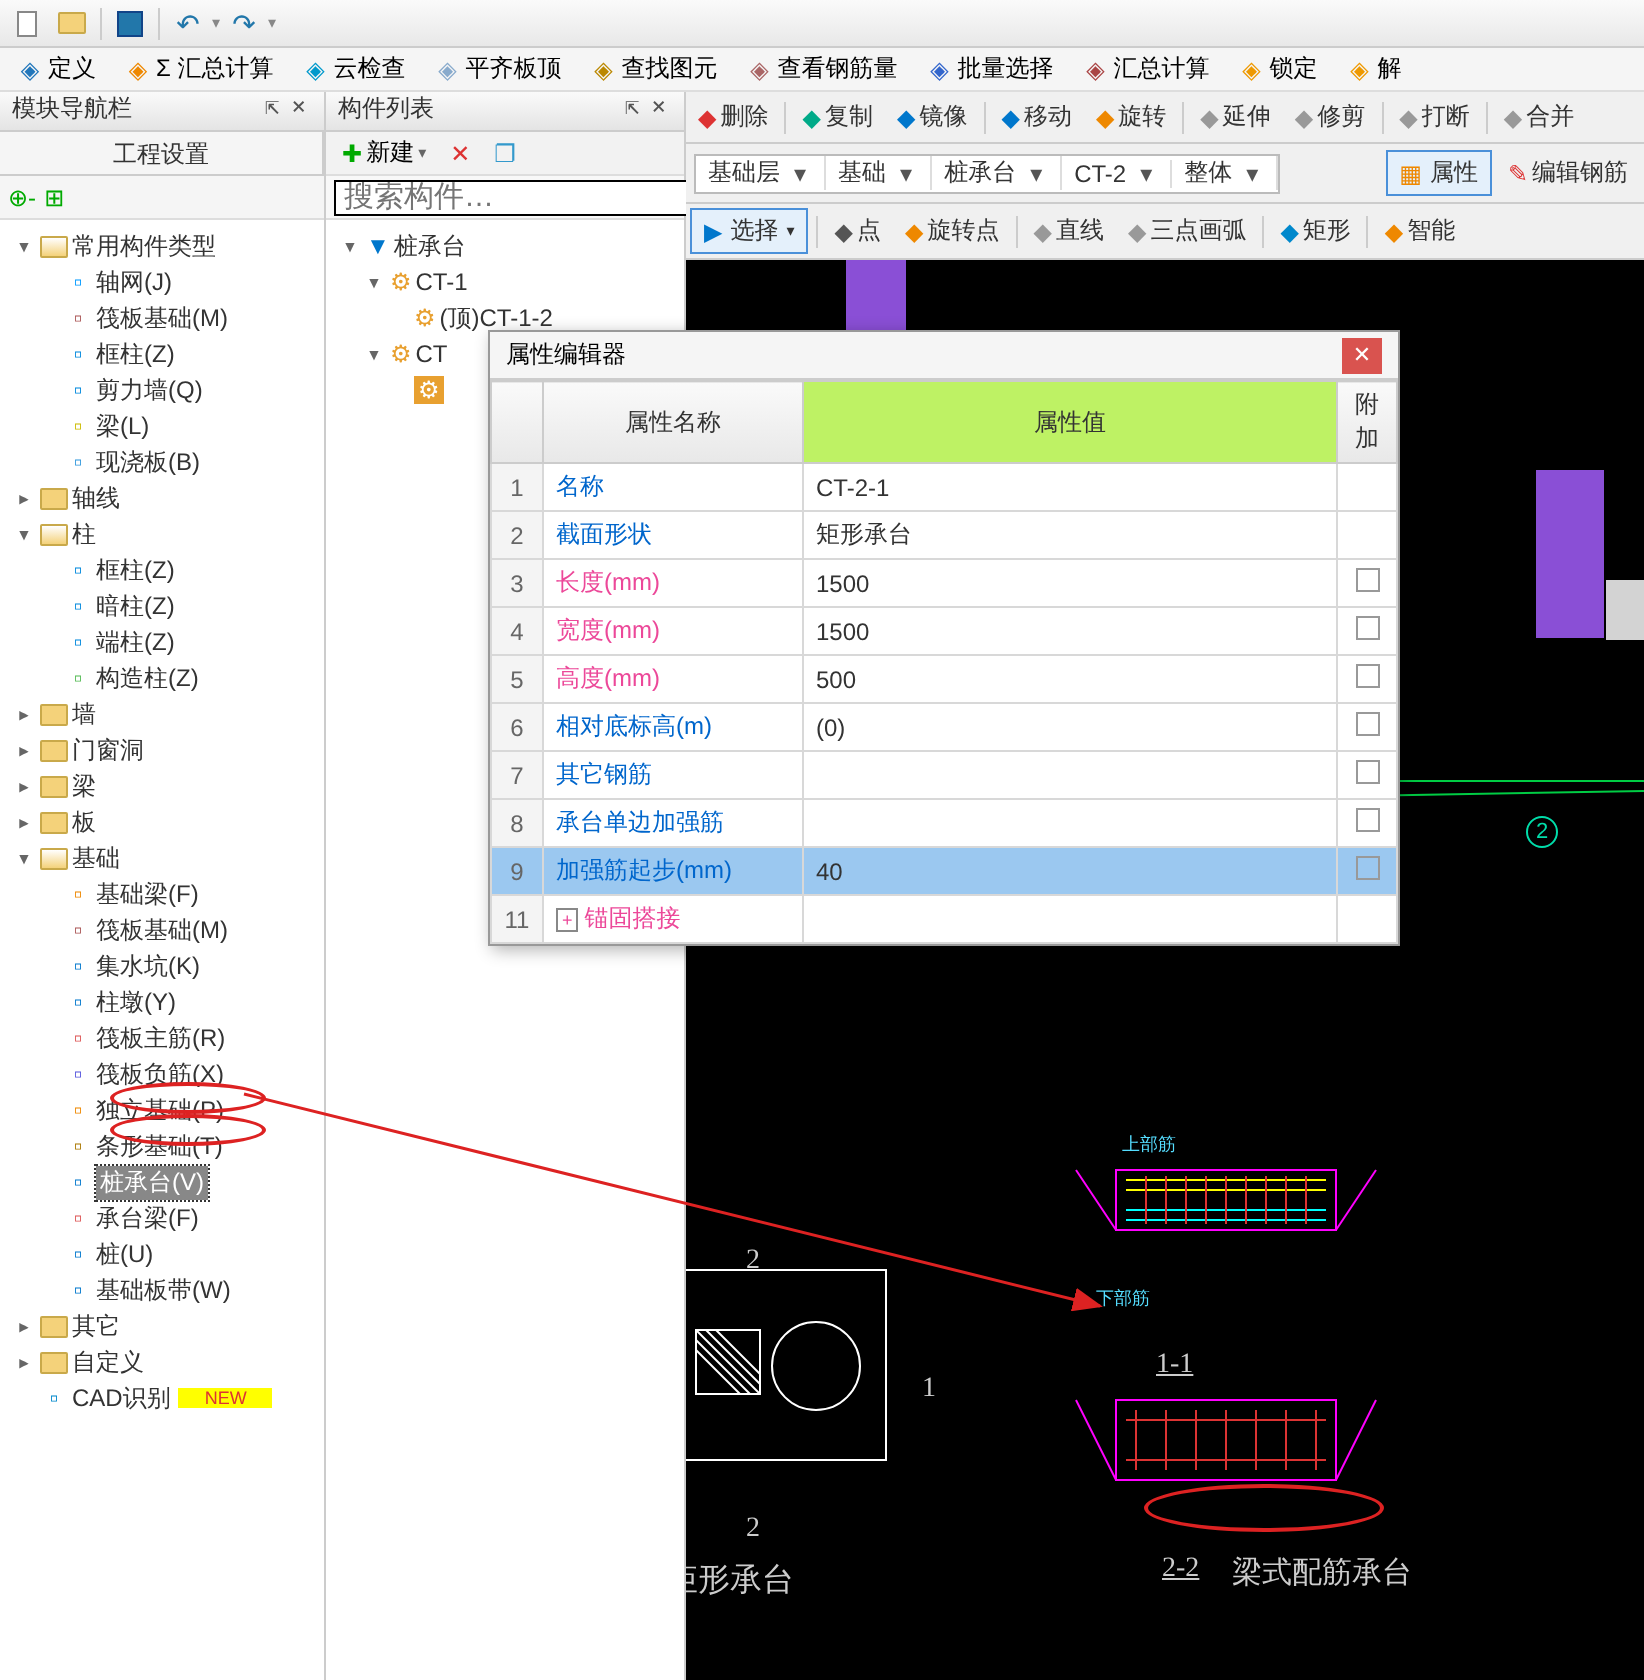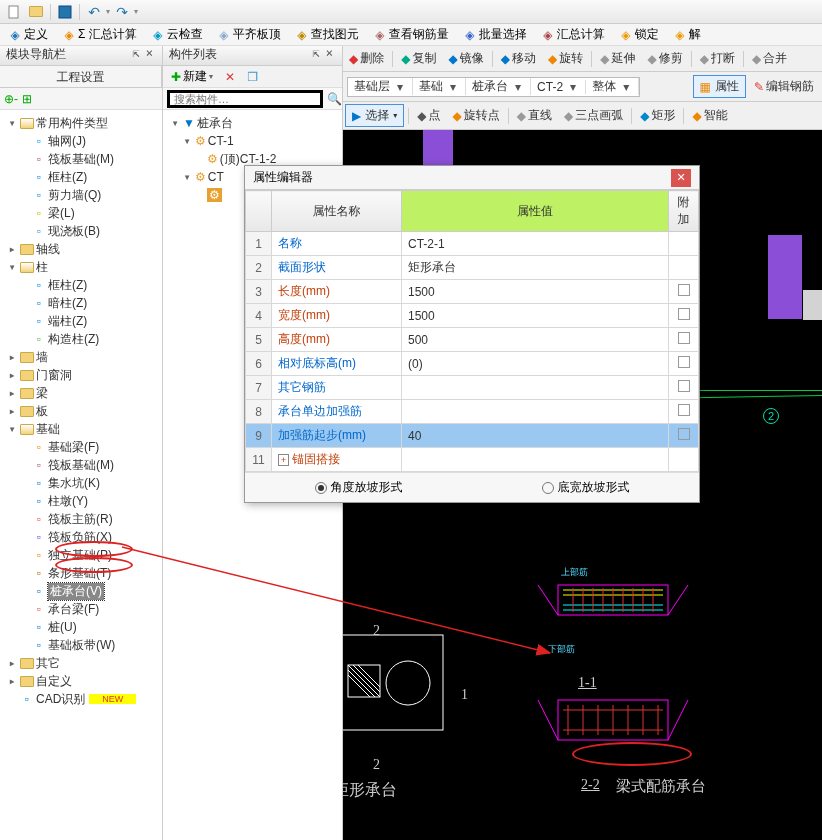--- a/index.html
+++ b/index.html
@@ -24,40 +24,40 @@
 .tree{flex:1;overflow:auto;background:#fff;padding:4px 2px}
 .tn{display:flex;align-items:center;height:18px;gap:2px;padding-left:4px;cursor:default}
 .tn .tg{width:12px;text-align:center;color:#666;font-family:monospace}
 .tn .ico{width:14px;height:14px;display:flex;align-items:center;justify-content:center}
 .tn .lbl{color:#333;white-space:nowrap}
 .tn.sel .lbl{background:#888;color:#fff;padding:0 2px;outline:1px dotted #333}
 .ind1{padding-left:16px}.ind2{padding-left:28px}
 .mid-row{height:22px;border-bottom:1px solid #ddd;display:flex;align-items:center;padding:0 4px;gap:4px;background:#f2f2f2}
 .mid-row .btn{padding:1px 4px;display:flex;align-items:center;gap:2px;cursor:default}
 .search{height:22px;display:flex;align-items:center;padding:2px 4px;background:#f8f8f8;border-bottom:1px solid #ddd}
-.search input{flex:1;height:18px;border:3px solid #000000;padding:0 4px;font-size:11px}
+.search input{flex:1;height:18px;border:1px solid #000000;padding:0 4px;font-size:15px}
 .rt-toolbar{background:#f0f0f0;border-bottom:1px solid #ccc;padding:2px;display:flex;flex-wrap:wrap;gap:4px;align-items:center;color:#333}
 .rt-btn{padding:2px 4px;display:flex;align-items:center;gap:2px;cursor:default}
 .rt-sep{width:1px;height:16px;background:#ccc}
 .rt-combo{display:flex;align-items:center;gap:0;border:1px solid #bbb;background:#fff;height:20px}
 .rt-combo .cb{padding:0 6px;border-right:1px solid #ddd;display:flex;align-items:center;gap:4px}
 .rt-combo .ar{padding:0 3px;color:#555}
 .rt-selbtn{border:1px solid #4a90d9;background:#e4f0fb;padding:2px 6px;display:flex;align-items:center;gap:4px}
 .canvas{flex:1;position:relative;background:#000;overflow:hidden}
 .propdlg{position:absolute;left:244px;top:165px;width:456px;background:#fff;border:1px solid #999;box-shadow:2px 2px 8px rgba(0,0,0,.3);z-index:50}
 .propdlg .hd{height:24px;background:#f5f5f5;display:flex;align-items:center;padding:0 8px;border-bottom:1px solid #ccc}
 .propdlg .hd .cls{width:20px;height:18px;background:#d9534f;color:#fff;display:flex;align-items:center;justify-content:center;font-size:11px;cursor:default}
 .propdlg table{width:100%;border-collapse:collapse}
 .propdlg th{background:linear-gradient(#fafafa,#e8e8e8);border:1px solid #ccc;padding:3px;font-weight:normal;color:#333}
 .propdlg th.hval{background:#bef264}
 .propdlg td{border:1px solid #d8d8d8;padding:3px 6px;color:#333;height:19px}
 .propdlg td.rn{background:#f4f4f4;text-align:center;width:26px;color:#666}
 .propdlg td.pn{width:130px}
 .propdlg tr.blue td.pn{color:#0066cc}
-.propdlg tr.grey td.pn{color:#c2410c}
+.propdlg tr.grey td.pn{color:#ec4899}
 .propdlg tr.sel td{background:#9bc8f0}
 .propdlg td.ck{width:30px;text-align:center}
 .ckbox{display:inline-block;width:12px;height:12px;border:1px solid #999}
 .propdlg .ft{height:30px;display:flex;align-items:center;justify-content:space-around;border-top:1px solid #ddd;background:#f7f7f7}
 .radio{display:flex;align-items:center;gap:4px}
 .radio .r{width:12px;height:12px;border:1px solid #777;border-radius:50%;display:flex;align-items:center;justify-content:center}
 .radio .r .d{width:6px;height:6px;background:#333;border-radius:50%}
 .folder-ico{width:14px;height:11px;background:#f4d27a;border:1px solid #c9a94a;border-radius:1px}
 .folder-open{background:linear-gradient(#fff,#f4d27a)}
 .ann-arrow{position:absolute;pointer-events:none;z-index:40}
@@ -694,32 +694,20 @@
           <td class="ck"><span class="ckbox"></span></td>
         </tr>
         <tr class="grey ">
           <td class="rn">11</td>
           <td class="pn"><span style="border:1px solid #888;font-size:9px;padding:0 2px;margin-right:3px">+</span>锚固搭接</td>
           <td></td>
           <td class="ck"></td>
         </tr>
       </tbody>
   </table>
-  <div class="ft">
-    <label class="radio">
-      <span class="r">
-          <span class="d"></span>
-        </span>
-        <span>角度放坡形式</span>
-    </label>
-    <label class="radio">
-      <span class="r"></span>
-        <span>底宽放坡形式</span>
-    </label>
-  </div>
 </div>
 
 <svg class="ann-arrow" style="left:120px;top:545px" width="440" height="120">
   <defs>
       <marker id="ah" markerWidth="10" markerHeight="8" refX="9" refY="4" orient="auto">
         <path d="M0,0 L10,4 L0,8 z" fill="#d22"></path>
       </marker>
     </defs>
   <line x1="2" y1="2" x2="430" y2="108" stroke="#d22" stroke-width="1.5" marker-end="url(#ah)"></line>
 </svg>

